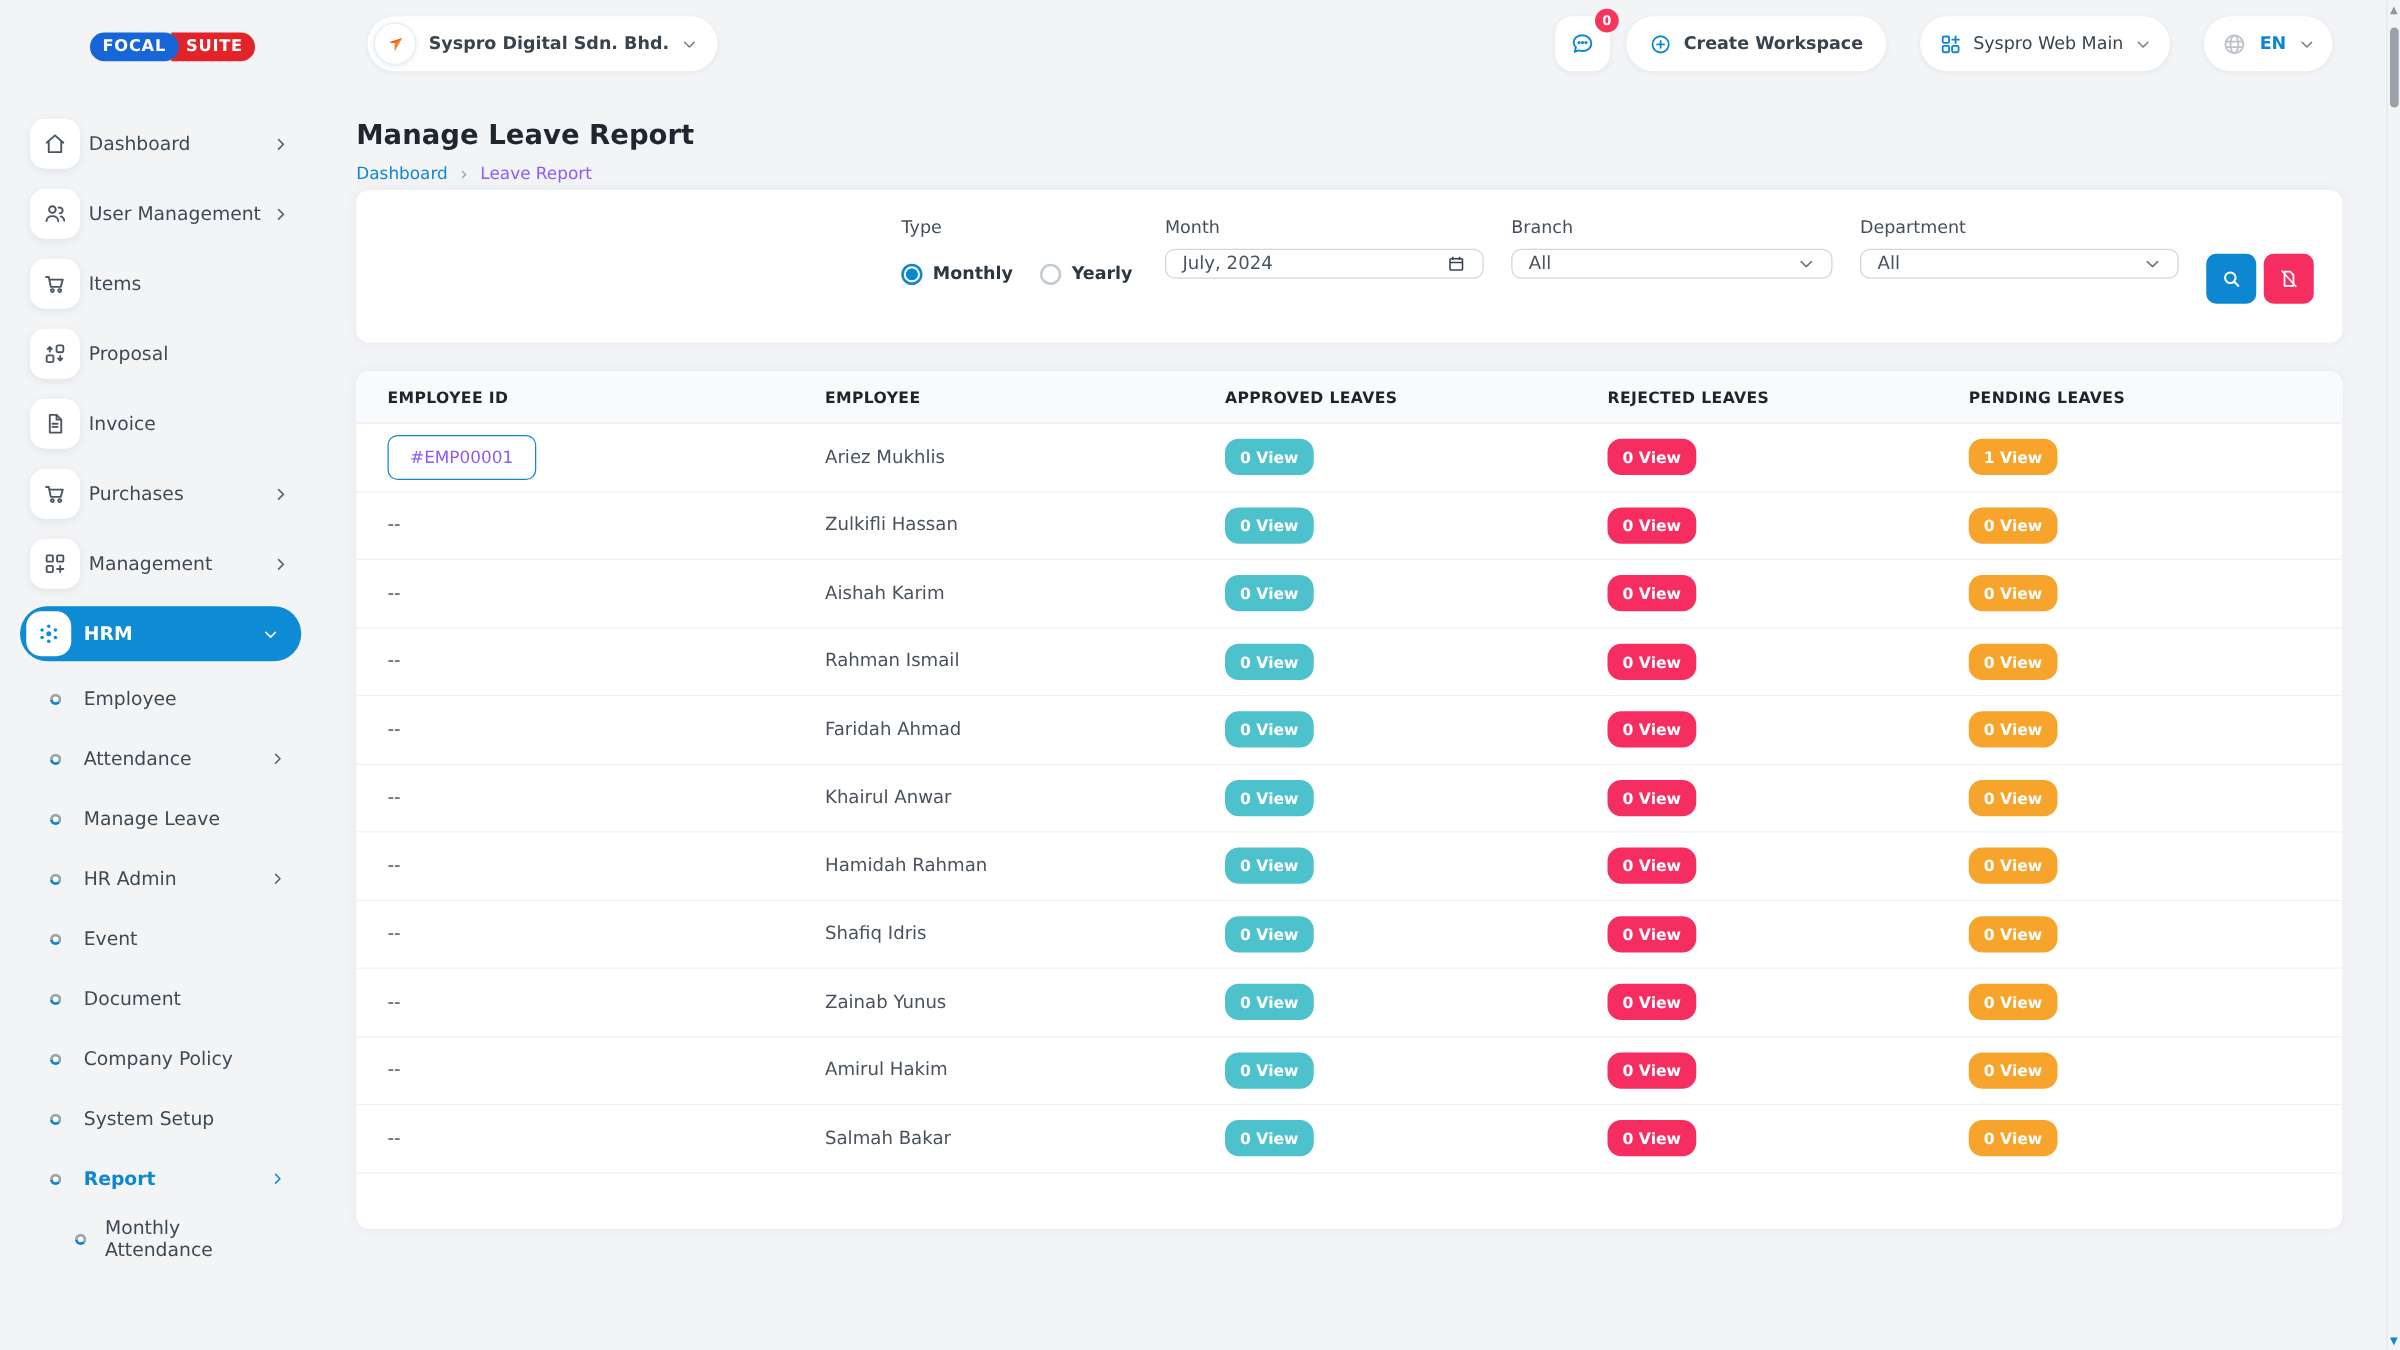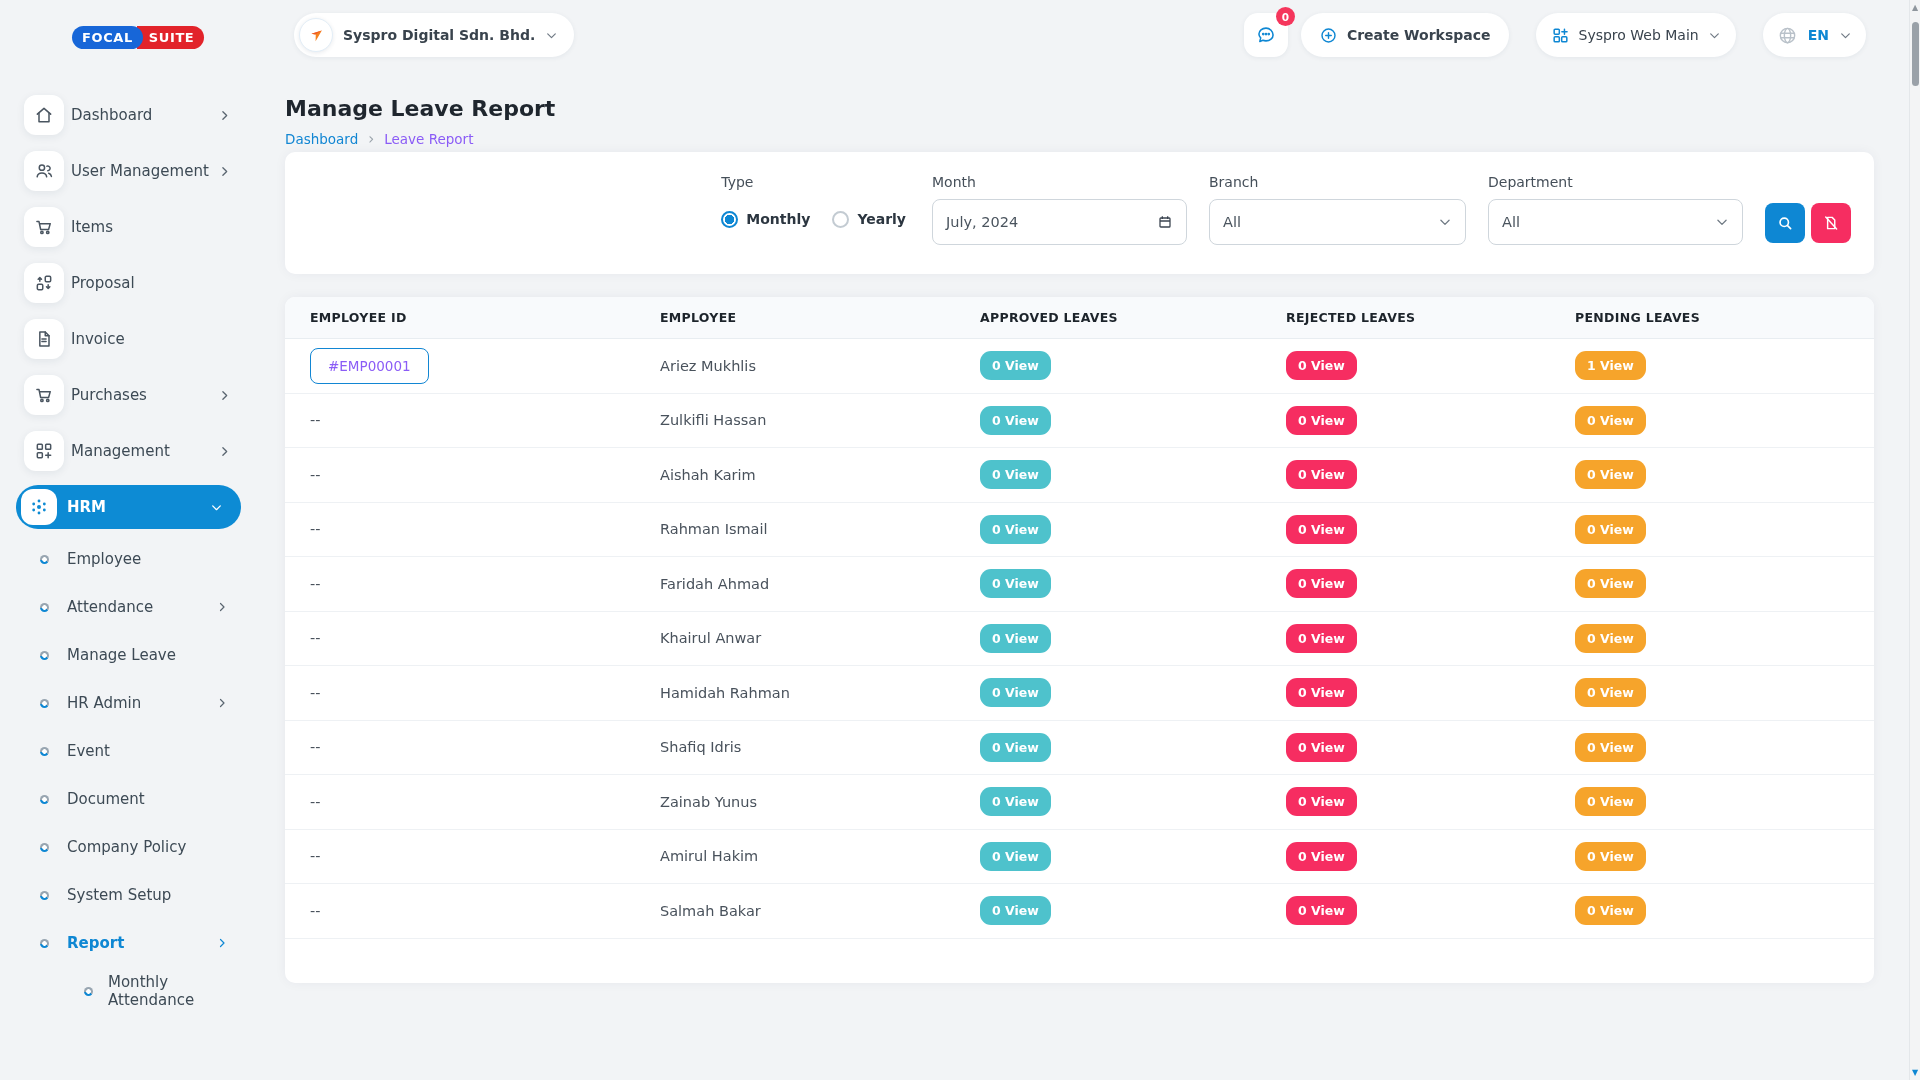--- a/index.html
+++ b/index.html
@@ -41,21 +41,21 @@
   .bullet {
     width:9px; height:9px; border-radius:50%; flex:0 0 9px;
     background:
       radial-gradient(circle at center,#fff 0 2px, transparent 2.6px),
       conic-gradient(from 130deg,#0e87d3 0 130deg,#98a5b1 130deg 360deg);
   }
   .nav-sub .nav-label { margin-left:18px; font-size:15px; }
   .nav-sub .nav-chev svg { width:12px; height:12px; }
   .nav-sub.active .nav-label { color:#0e87d3; font-weight:700; }
   .nav-sub.active .nav-chev { color:#0e87d3; }
-  .nav-sub2 { padding-left:84px;align-items:center; }
+  .nav-sub2 { padding-left:60px;align-items:center; }
   .nav-sub2 .nav-label { margin-left:15px; }
 
   
   .main { position:absolute; left:255px; top:0; right:0; height:1080px; }
   .topbar { height:70px; display:flex; align-items:center; padding:0 54px 0 39px; }
   .pill {
     background:#fff; border:none; border-radius:22px; height:44px;
     display:flex; align-items:center; box-shadow:0 1px 5px rgba(30,50,80,.07);
     cursor:pointer; font-family:inherit; font-size:14px; color:#39434d;
   }
@@ -95,21 +95,21 @@
   
   .filter-card {
     margin-top:5px; background:#fff; border-radius:10px; height:122px;
     box-shadow:0 0 12px rgba(25,42,70,.05);
     display:flex; justify-content:flex-end; align-items:flex-start;
     padding:22px 23px 0 24px; gap:22px;
   }
   .fgroup { display:flex; flex-direction:column; }
   .flabel { font-size:14px; color:#454f59; margin-bottom:9px; }
   .fcontrol {
-    height:46px; border:1px solid #cfd6dc; border-radius:8px; background:#fff;
+    height:24px; border:1px solid #cfd6dc; border-radius:8px; background:#fff;
     display:flex; align-items:center; padding:0 13px; font-size:14.5px; color:#4a545e;
     cursor:pointer;
   }
   .fg-type { margin-right:4px; }
   .radios { height:40px; display:flex; align-items:center; gap:22px; }
   .radio { display:flex; align-items:center; gap:8px; cursor:pointer; }
   .rdot { width:17px; height:17px; border-radius:50%; border:2px solid #c3cbd2; background:#fff; }
   .radio.checked .rdot { border:2px solid #0e87d3; background:radial-gradient(circle,#0e87d3 0 4.5px,#fff 5px); }
   .radio-label { font-size:14px; font-weight:700; color:#2c3640; }
   .fg-month .fcontrol { width:255px; justify-content:space-between; }

